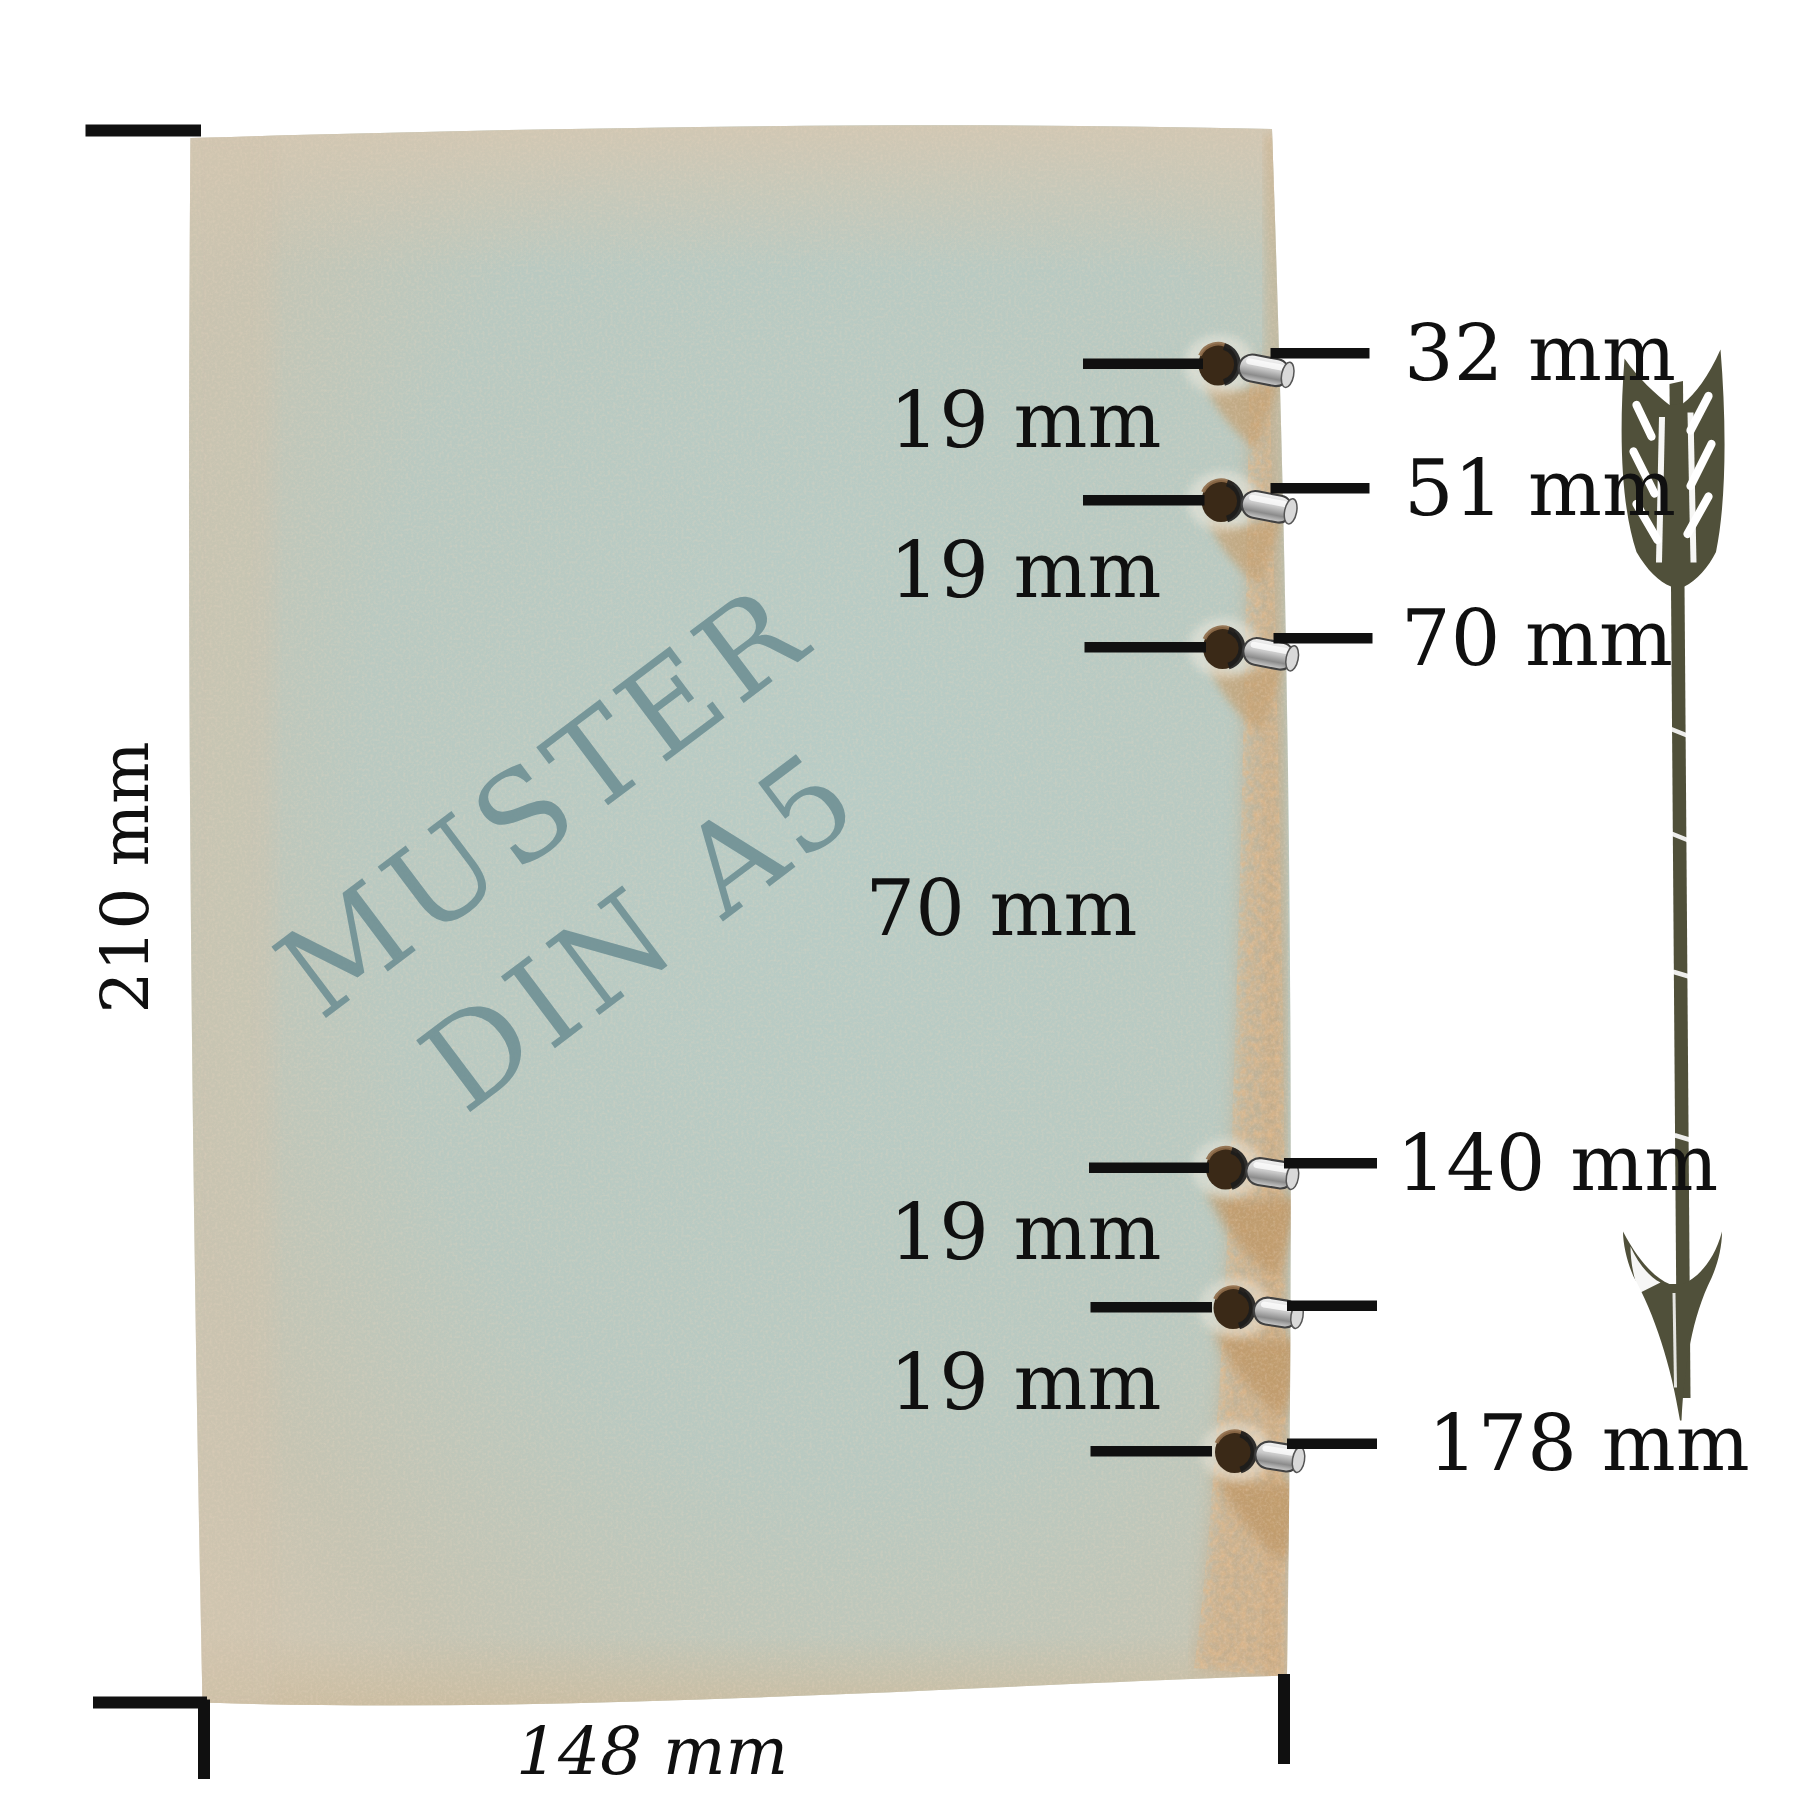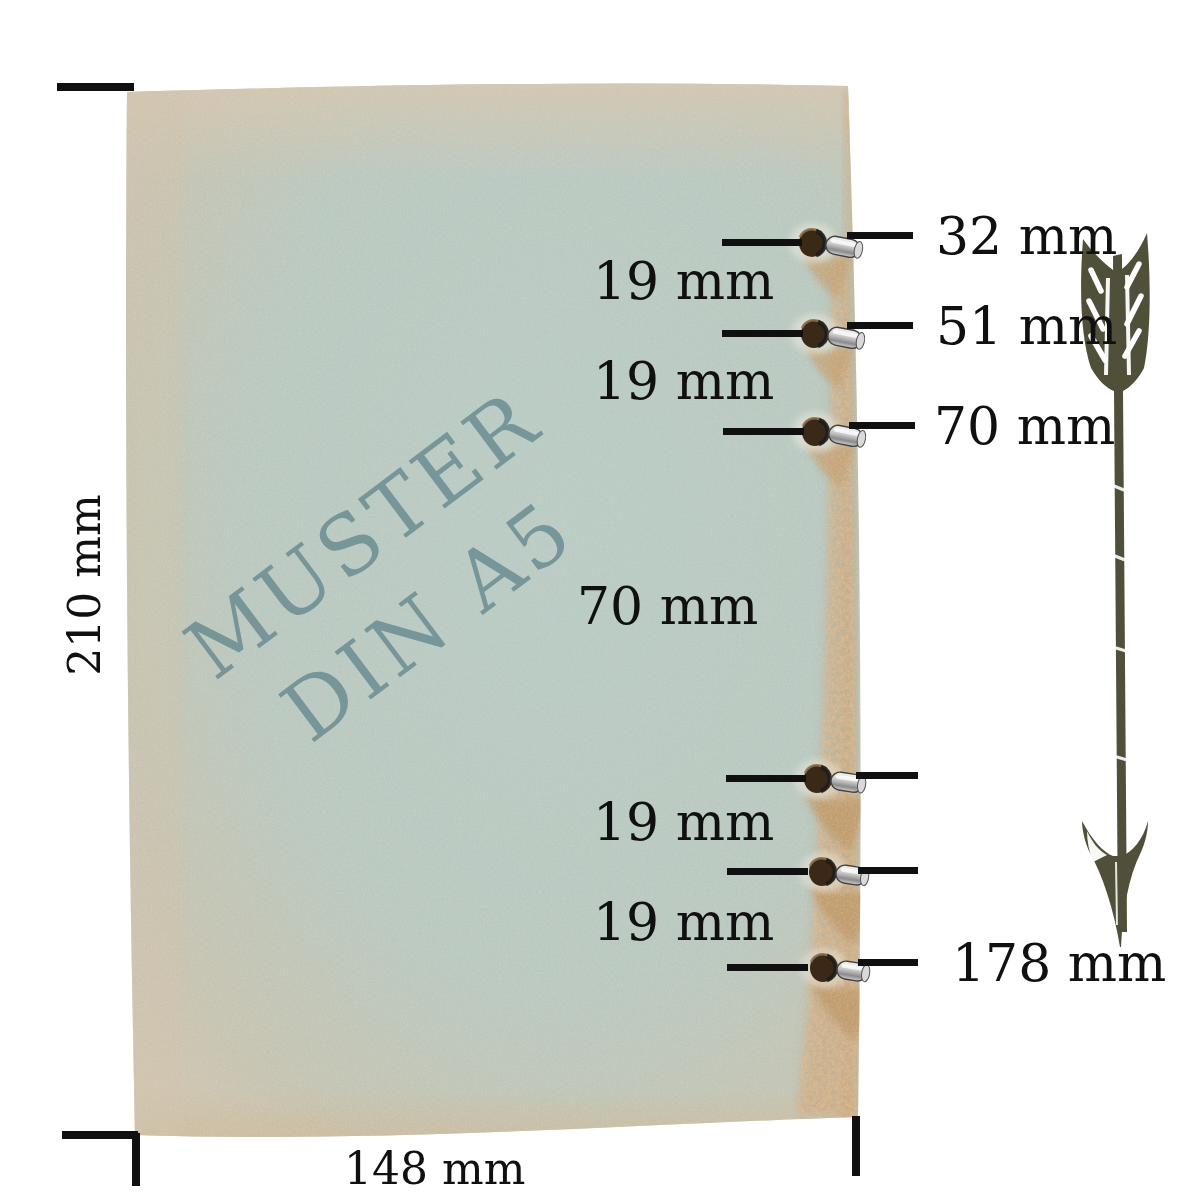--- a/index.html
+++ b/index.html
@@ -35,21 +35,21 @@
     letter-spacing:5px;
     white-space:nowrap;
   }
   
   .h0{left:936px;top:236px;} .h1{left:936px;top:326px;text-align:center;} .h2{left:934px;top:426px;}
   .h3{left:931px;top:776px;} .h4{left:932px;top:871px;} .h5{left:952px;top:963px;}
   
   .g0{left:593px;top:281px;} .g1{left:593px;top:381px;} .g2{left:577px;top:606px;}
   .g3{left:593px;top:822px;} .g4{left:593px;top:922px;}
   
-  .wlbl{left:344px;top:1168px;}
+  .wlbl{left:344px;top:1168px;font-style:italic;}
   .hlbl{left:84px;top:585px;}
 </style>
 </head>
 <body>
 
 <div class="canvas">
 
 <svg width="1200" height="1200" viewBox="0 0 1200 1200">
   <defs>
     <radialGradient id="paperGrad" cx="0.60" cy="0.42" r="0.80">
@@ -242,20 +242,21 @@
 </svg>
 
 <div class="watermark">
   <div>MUSTER</div>
   <div>DIN A5</div>
 </div>
 
 <div class="lbl h0">32 mm</div>
 <div class="lbl h1">51 mm</div>
 <div class="lbl h2">70 mm</div>
+<div class="lbl h3">140 mm</div>
 <div class="lbl h5">178 mm</div>
 
 <div class="lbl g0">19 mm</div>
 <div class="lbl g1">19 mm</div>
 <div class="lbl g2">70 mm</div>
 <div class="lbl g3">19 mm</div>
 <div class="lbl g4">19 mm</div>
 
 <div class="lbl big wlbl">148 mm</div>
 <div class="lbl big rot hlbl">210 mm</div>

